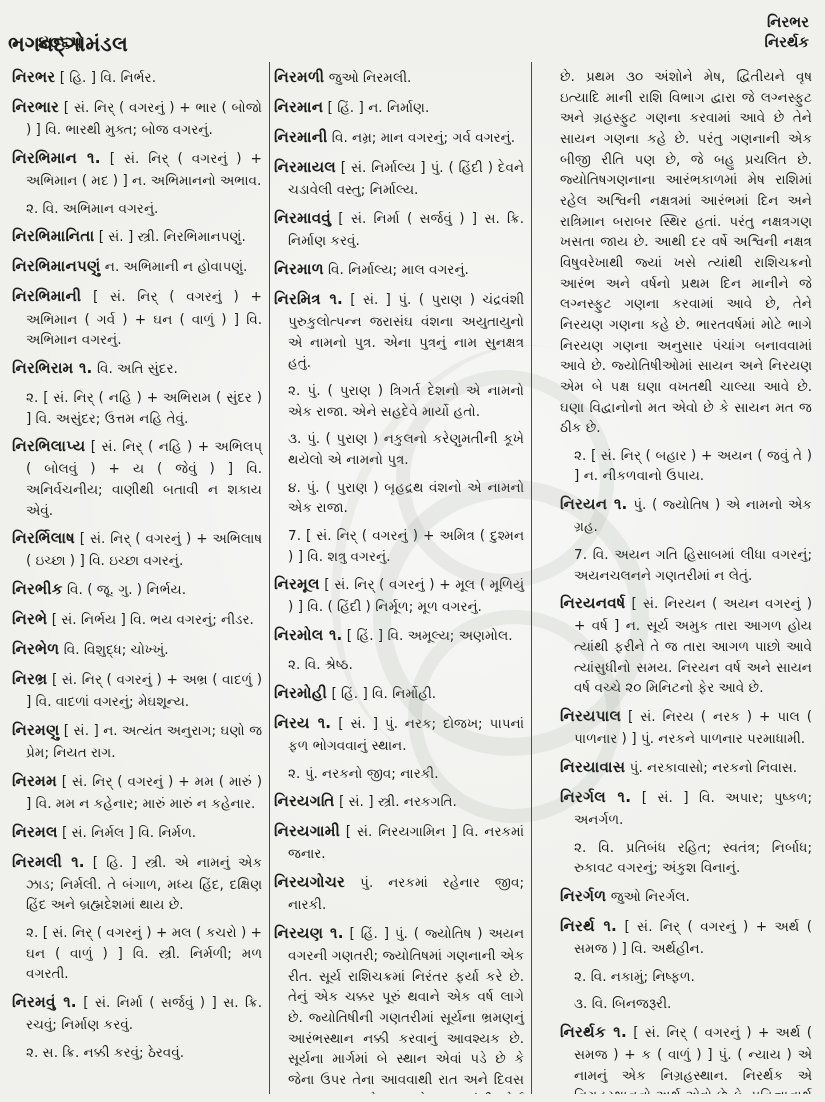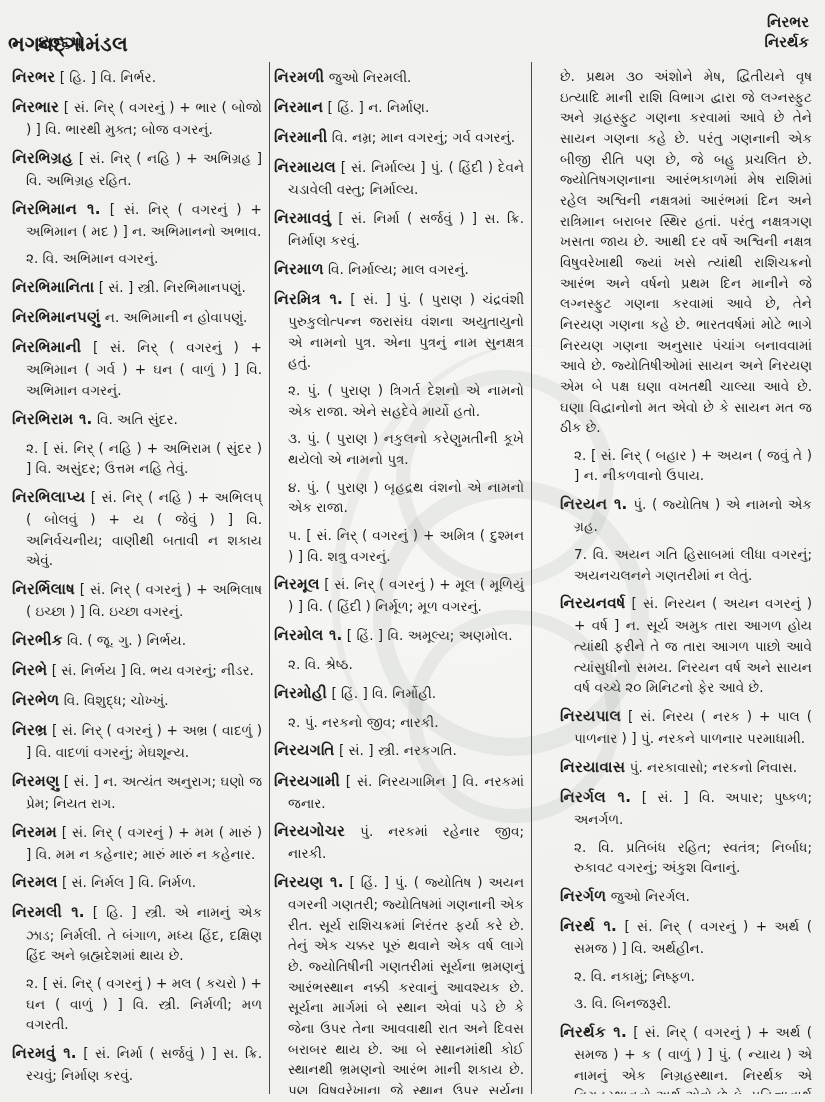--- a/index.html
+++ b/index.html
@@ -64,21 +64,20 @@
     <div class="rhead">
       <div>નિરભર</div>
       <div>નિરર્થક</div>
     </div>
   </div>
 
   <div class="cols">
     <div class="col c1" id="col0">
         <p class="para entry"><b class="hw">નિરભર</b><span> [ હિ. ] વિ. નિર્ભર.</span></p>
         <p class="para entry"><b class="hw">નિરભાર</b><span> [ સં. નિર્ ( વગરનું ) + ભાર ( બોજો ) ] વિ. ભારથી મુક્ત; બોજ વગરનું.</span></p>
-        <p class="para entry"><b class="hw">નિરભિગ્રહ</b><span> [ સં. નિર્ ( નહિ ) + અભિગ્રહ ] વિ. અભિગ્રહ રહિત.</span></p>
         <p class="para entry"><b class="hw">નિરભિમાન ૧.</b><span> [ સં. નિર્ ( વગરનું ) + અભિમાન ( મદ ) ] ન. અભિમાનનો અભાવ.</span></p>
         <p class="para sense"><span>૨. વિ. અભિમાન વગરનું.</span></p>
         <p class="para entry"><b class="hw">નિરભિમાનિતા</b><span> [ સં. ] સ્ત્રી. નિરભિમાનપણું.</span></p>
         <p class="para entry"><b class="hw">નિરભિમાનપણું</b><span> ન. અભિમાની ન હોવાપણું.</span></p>
         <p class="para entry"><b class="hw">નિરભિમાની</b><span> [ સં. નિર્ ( વગરનું ) + અભિમાન ( ગર્વ ) + ઘન ( વાળું ) ] વિ. અભિમાન વગરનું.</span></p>
         <p class="para entry"><b class="hw">નિરભિરામ ૧.</b><span> વિ. અતિ સુંદર.</span></p>
         <p class="para sense"><span>૨. [ સં. નિર્ ( નહિ ) + અભિરામ ( સુંદર ) ] વિ. અસુંદર; ઉત્તમ નહિ તેવું.</span></p>
         <p class="para entry"><b class="hw">નિરભિલાપ્ય</b><span> [ સં. નિર્ ( નહિ ) + અભિલપ્ ( બોલવું ) + ય ( જેવું ) ] વિ. અનિર્વચનીય; વાણીથી બતાવી ન શકાય એવું.</span></p>
         <p class="para entry"><b class="hw">નિરર્ભિલાષ</b><span> [ સં. નિર્ ( વગરનું ) + અભિલાષ ( ઇચ્છા ) ] વિ. ઇચ્છા વગરનું.</span></p>
         <p class="para entry"><b class="hw">નિરભીક</b><span> વિ. ( જૂ. ગુ. ) નિર્ભય.</span></p>
@@ -97,25 +96,26 @@
         <p class="para entry"><b class="hw">નિરમળી</b><span> જુઓ નિરમલી.</span></p>
         <p class="para entry"><b class="hw">નિરમાન</b><span> [ હિં. ] ન. નિર્માણ.</span></p>
         <p class="para entry"><b class="hw">નિરમાની</b><span> વિ. નમ્ર; માન વગરનું; ગર્વ વગરનું.</span></p>
         <p class="para entry"><b class="hw">નિરમાયલ</b><span> [ સં. નિર્માલ્ય ] પું. ( હિંદી ) દેવને ચડાવેલી વસ્તુ; નિર્માલ્ય.</span></p>
         <p class="para entry"><b class="hw">નિરમાવવું</b><span> [ સં. નિર્મા ( સર્જવું ) ] સ. ક્રિ. નિર્માણ કરવું.</span></p>
         <p class="para entry"><b class="hw">નિરમાળ</b><span> વિ. નિર્માલ્ય; માલ વગરનું.</span></p>
         <p class="para entry"><b class="hw">નિરમિત્ર ૧.</b><span> [ સં. ] પું. ( પુરાણ ) ચંદ્રવંશી પુરુકુલોત્પન્ન જરાસંઘ વંશના અયુતાયુનો એ નામનો પુત્ર. એના પુત્રનું નામ સુનક્ષત્ર હતું.</span></p>
         <p class="para sense"><span>૨. પું. ( પુરાણ ) ત્રિગર્ત દેશનો એ નામનો એક રાજા. એને સહદેવે માર્યો હતો.</span></p>
         <p class="para sense"><span>૩. પું. ( પુરાણ ) નકુલનો કરેણુમતીની કૂખે થયેલો એ નામનો પુત્ર.</span></p>
         <p class="para sense"><span>૪. પું. ( પુરાણ ) બૃહદ્રથ વંશનો એ નામનો એક રાજા.</span></p>
-        <p class="para sense"><span>૫. [ સં. નિર્ ( વગરનું ) + અમિત્ર ( દુશ્મન ) ] વિ. શત્રુ વગરનું.</span></p>
+        <p class="para sense"><span>7. [ સં. નિર્ ( વગરનું ) + અમિત્ર ( દુશ્મન ) ] વિ. શત્રુ વગરનું.</span></p>
         <p class="para entry"><b class="hw">નિરમૂલ</b><span> [ સં. નિર્ ( વગરનું ) + મૂલ ( મૂળિયું ) ] વિ. ( હિંદી ) નિર્મૂળ; મૂળ વગરનું.</span></p>
         <p class="para entry"><b class="hw">નિરમોલ ૧.</b><span> [ હિં. ] વિ. અમૂલ્ય; અણમોલ.</span></p>
         <p class="para sense"><span>૨. વિ. શ્રેષ્ઠ.</span></p>
         <p class="para entry"><b class="hw">નિરમોહી</b><span> [ હિં. ] વિ. નિર્મોહી.</span></p>
+        <p class="para entry"><b class="hw">નિરય ૧.</b><span> [ સં. ] પું. નરક; દોજખ; પાપનાં ફળ ભોગવવાનું સ્થાન.</span></p>
         <p class="para sense"><span>૨. પું. નરકનો જીવ; નારકી.</span></p>
         <p class="para entry"><b class="hw">નિરયગતિ</b><span> [ સં. ] સ્ત્રી. નરકગતિ.</span></p>
         <p class="para entry"><b class="hw">નિરયગામી</b><span> [ સં. નિરયગામિન ] વિ. નરકમાં જનાર.</span></p>
         <p class="para entry"><b class="hw">નિરયગોચર</b><span> પું. નરકમાં રહેનાર જીવ; નારકી.</span></p>
         <p class="para entry"><b class="hw">નિરયણ ૧.</b><span> [ હિં. ] પું. ( જ્યોતિષ ) અયન વગરની ગણતરી; જ્યોતિષમાં ગણનાની એક રીત. સૂર્ય રાશિચક્રમાં નિરંતર ફર્યા કરે છે. તેનું એક ચક્કર પૂરું થવાને એક વર્ષ લાગે છે. જ્યોતિષીની ગણતરીમાં સૂર્યના ભ્રમણનું આરંભસ્થાન નક્કી કરવાનું આવશ્યક છે. સૂર્યના માર્ગમાં બે સ્થાન એવાં પડે છે કે જેના ઉપર તેના આવવાથી રાત અને દિવસ બરાબર થાય છે. આ બે સ્થાનમાંથી કોઈ સ્થાનથી ભ્રમણનો આરંભ માની શકાય છે. પણ વિષુવરેખાના જે સ્થાન ઉપર સૂર્યના આવવાથી દિનમાનની વૃદ્ધિ થવા લાગે છે તેને વાસંતિક વિષુવપદ કહે છે. આ સ્થાનથી આરંભ કરીને સૂર્યમાર્ગને ૩૬૦ અંશમાં વિભક્ત કરે</span></p>
       </div>
     <div class="col c3" id="col2">
         <p class="para cont"><span>છે. પ્રથમ ૩૦ અંશોને મેષ, દ્વિતીયને વૃષ ઇત્યાદિ માની રાશિ વિભાગ દ્વારા જે લગ્નસ્ફુટ અને ગ્રહસ્ફુટ ગણના કરવામાં આવે છે તેને સાયન ગણના કહે છે. પરંતુ ગણનાની એક બીજી રીતિ પણ છે, જે બહુ પ્રચલિત છે. જ્યોતિષગણનાના આરંભકાળમાં મેષ રાશિમાં રહેલ અશ્વિની નક્ષત્રમાં આરંભમાં દિન અને રાત્રિમાન બરાબર સ્થિર હતાં. પરંતુ નક્ષત્રગણ ખસતા જાય છે. આથી દર વર્ષે અશ્વિની નક્ષત્ર વિષુવરેખાથી જ્યાં ખસે ત્યાંથી રાશિચક્રનો આરંભ અને વર્ષનો પ્રથમ દિન માનીને જે લગ્નસ્ફુટ ગણના કરવામાં આવે છે, તેને નિરયણ ગણના કહે છે. ભારતવર્ષમાં મોટે ભાગે નિરયણ ગણના અનુસાર પંચાંગ બનાવવામાં આવે છે. જ્યોતિષીઓમાં સાયન અને નિરયણ એમ બે પક્ષ ઘણા વખતથી ચાલ્યા આવે છે. ઘણા વિદ્વાનોનો મત એવો છે કે સાયન મત જ ઠીક છે.</span></p>
         <p class="para sense"><span>૨. [ સં. નિર્ ( બહાર ) + અયન ( જવું તે ) ] ન. નીકળવાનો ઉપાય.</span></p>
         <p class="para entry"><b class="hw">નિરયન ૧.</b><span> પું. ( જ્યોતિષ ) એ નામનો એક ગ્રહ.</span></p>

